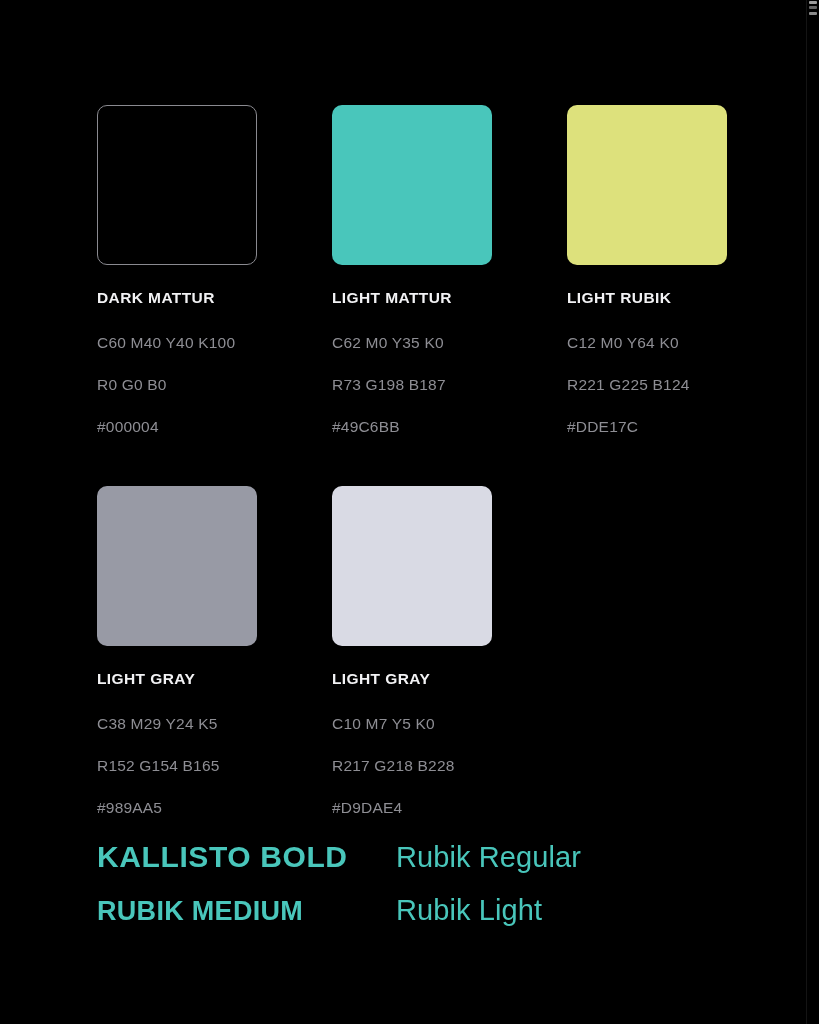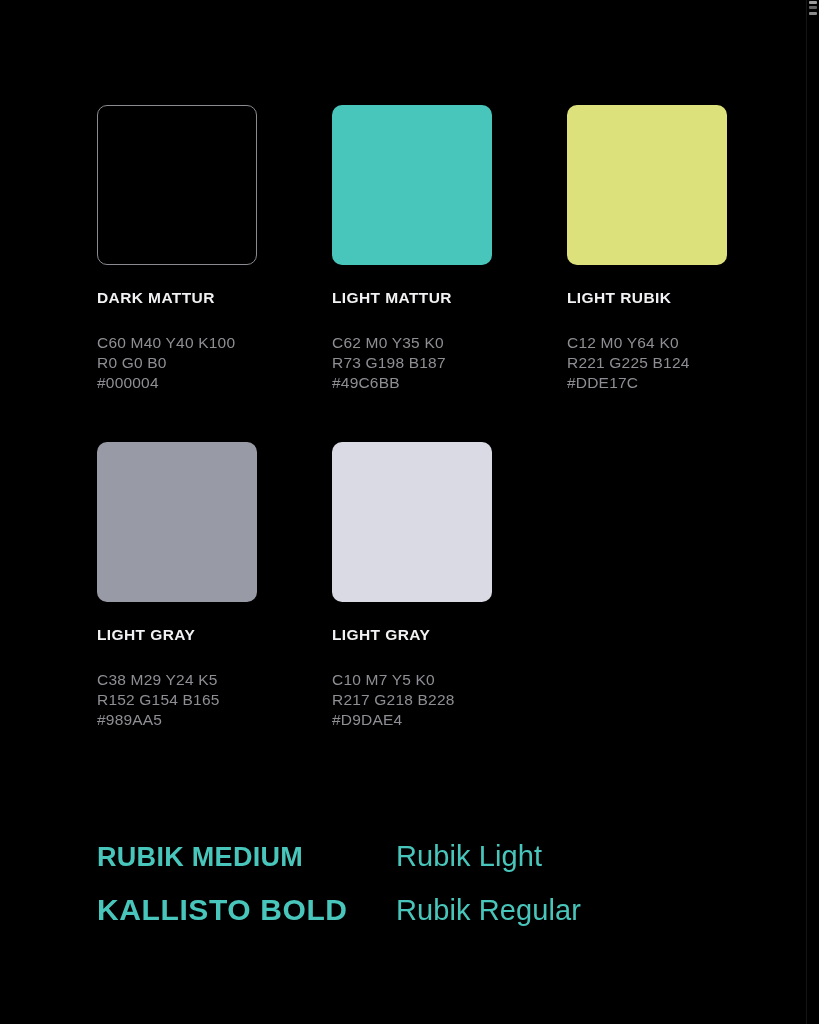--- a/index.html
+++ b/index.html
@@ -84,21 +84,21 @@
     margin-top: 24px;
     font-size: 15.5px;
     font-weight: 700;
     letter-spacing: 0.4px;
     color: #f2f2f4;
     line-height: 1.1;
     white-space: nowrap;
   }
 
   .swatch-spec {
-    margin-top: 3px;
+    margin-top: 25px;
     font-size: 15.5px;
     font-weight: 400;
     color: #8e8e94;
     line-height: 1.1;
     letter-spacing: 0.2px;
     white-space: nowrap;
   }
   .swatch-spec.first { margin-top: 28px; }
 
   
@@ -192,32 +192,32 @@
       <div class="swatch-spec first">C10 M7 Y5 K0</div>
       <div class="swatch-spec">R217 G218 B228</div>
       <div class="swatch-spec">#D9DAE4</div>
     </div>
 
   </div>
 
   <div class="type-section">
     <div class="type-row">
       <div class="type-col-left">
+        <div class="spec-kallisto-bold" style="color:#49C6BB;">KALLISTO BOLD</div>
+      </div>
+      <div class="type-col-right">
+        <div class="spec-rubik-regular" style="color:#49C6BB;">Rubik Regular</div>
+      </div>
+    </div>
+    <div class="type-row">
+      <div class="type-col-left">
         <div class="spec-rubik-medium" style="color:#49C6BB;">RUBIK MEDIUM</div>
       </div>
       <div class="type-col-right">
         <div class="spec-rubik-light" style="color:#49C6BB;">Rubik Light</div>
-      </div>
-    </div>
-    <div class="type-row">
-      <div class="type-col-left">
-        <div class="spec-kallisto-bold" style="color:#49C6BB;">KALLISTO BOLD</div>
-      </div>
-      <div class="type-col-right">
-        <div class="spec-rubik-regular" style="color:#49C6BB;">Rubik Regular</div>
       </div>
     </div>
   </div>
 
   <div class="edge-rule"></div>
   <div class="scroll-marks">
     <i class="m1"></i>
     <i class="m2"></i>
     <i class="m3"></i>
   </div>

